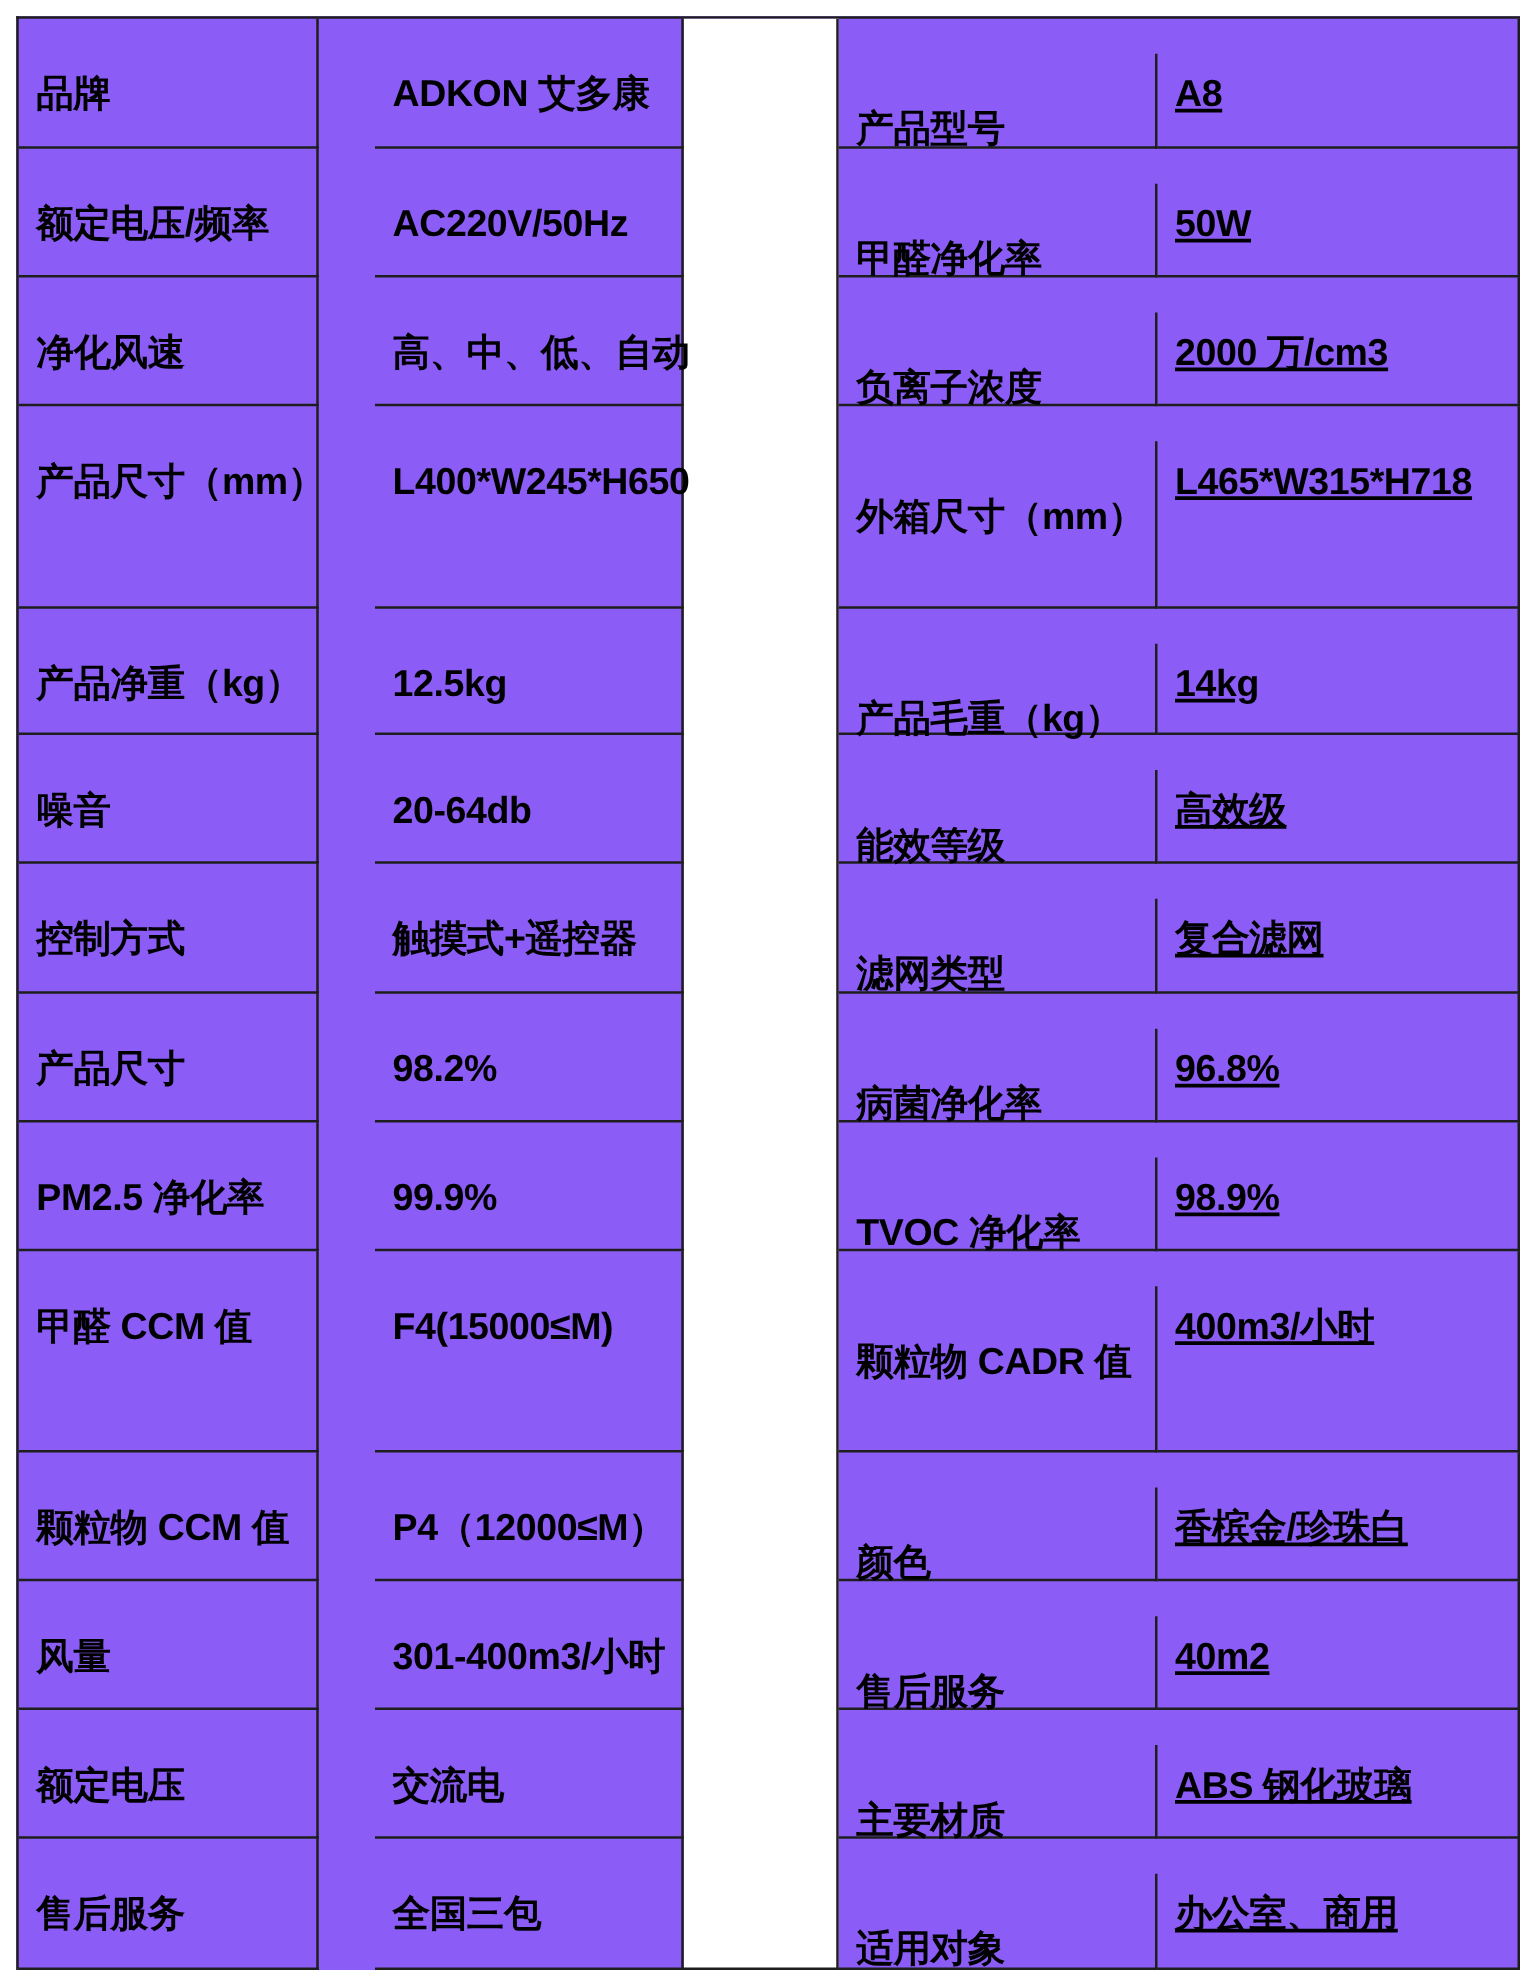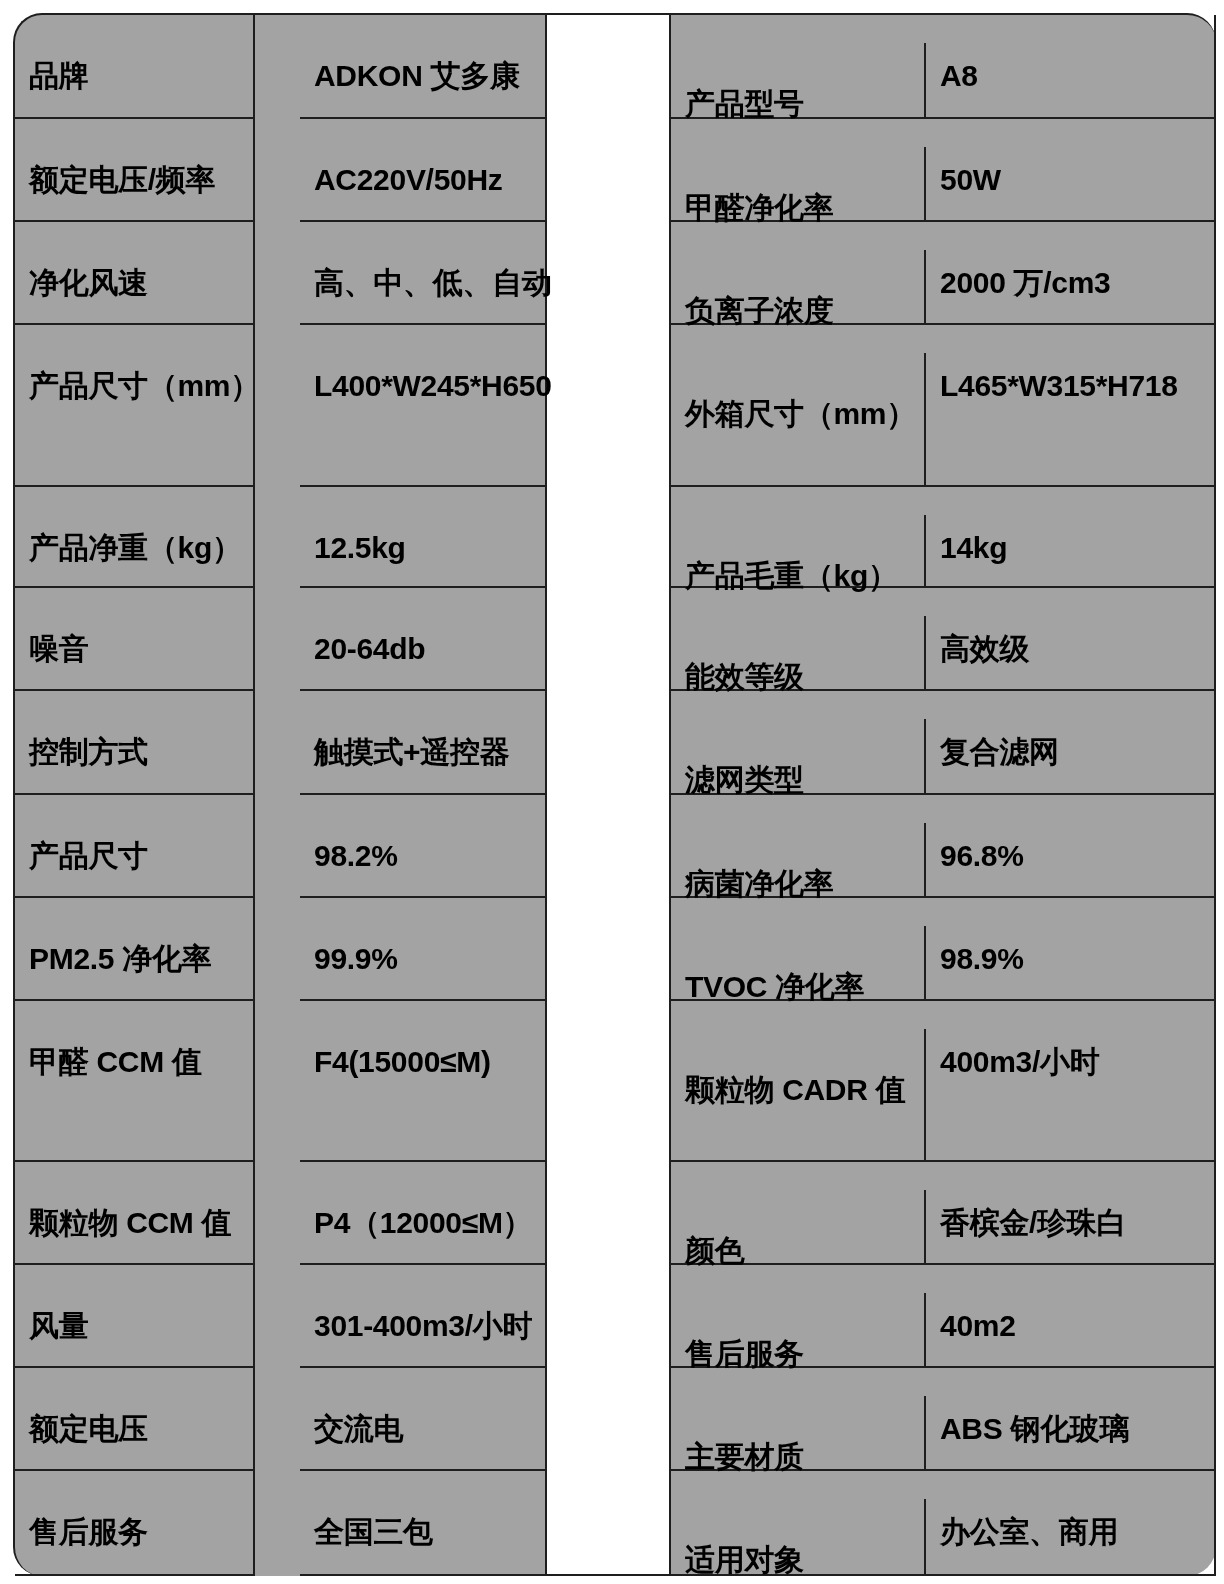--- a/index.html
+++ b/index.html
@@ -15,40 +15,39 @@
   }
   .spec-table {
     position: absolute;
     left: 13px;
     top: 13px;
     display: grid;
     grid-template-columns: 240px 292px 124px 255px 290px;
     grid-template-rows: 104px 103px 103px 162px 101px 103px 104px 103px 103px 161px 103px 103px 103px 105px;
     border-top: 2px solid #1e1e1e;
     border-left: 2px solid #1e1e1e;
-    background: #a3a3a3;
-    border-radius: 29px;
+    background: #8b5cf6;
   }
   .cell {
     box-sizing: border-box;
     border-right: 2px solid #1e1e1e;
     border-bottom: 2px solid #1e1e1e;
     padding: 42px 6px 0 14px;
     font-size: 30px;
     line-height: 38px;
     font-weight: 700;
     color: #000000;
     letter-spacing: -0.3px;
     white-space: nowrap;
     overflow: visible;
   }
   .c1 { grid-column: 1; }
   .c2 { grid-column: 2; margin-left: 45px; }
   .c4 { grid-column: 4; margin-top: 28px; }
-  .c5 { grid-column: 5; }
+  .c5 { grid-column: 5; text-decoration: underline; }
   .gap {
     grid-column: 3;
     grid-row: 1 / 15;
     box-sizing: border-box;
     border-right: 2px solid #1e1e1e;
     border-bottom: 2px solid #1e1e1e;
     background: #ffffff;
   }
 </style>
 </head>

